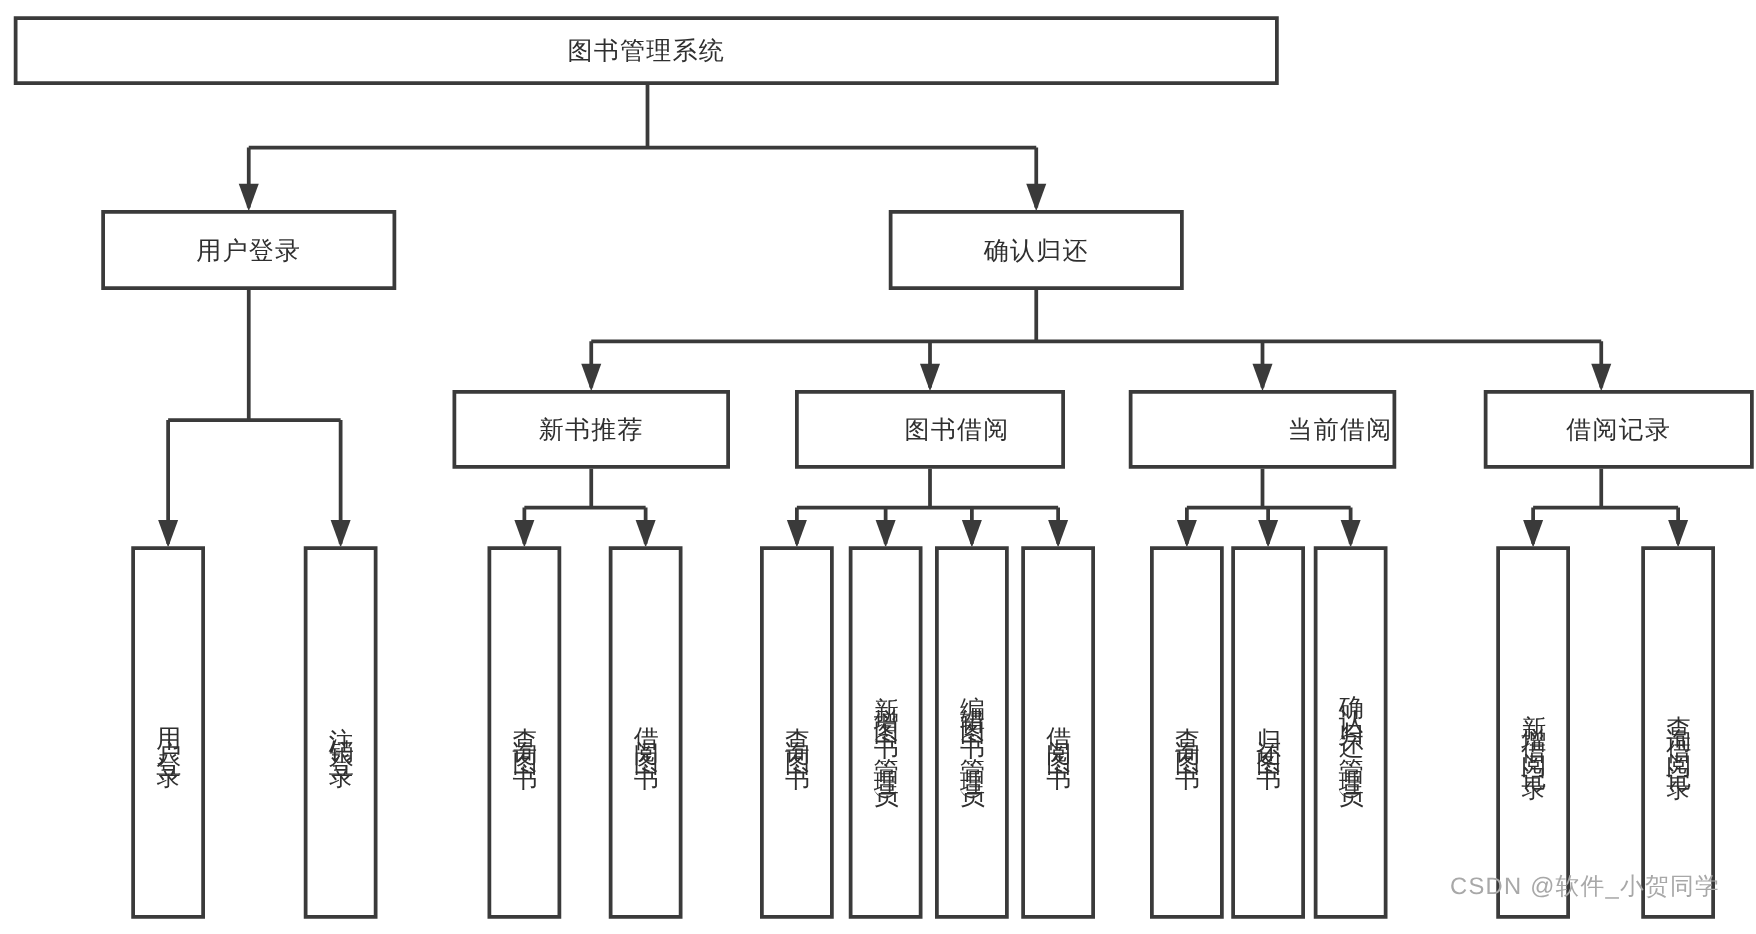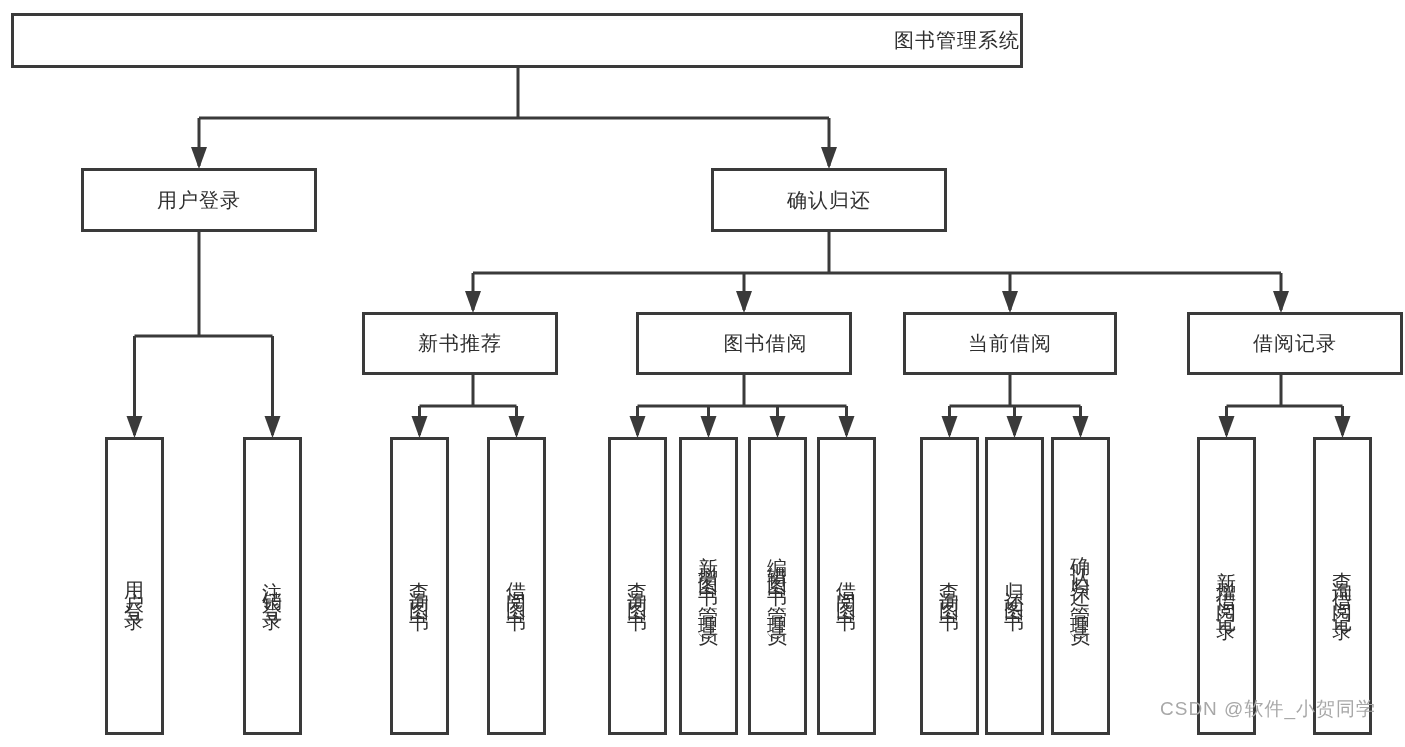--- a/index.html
+++ b/index.html
@@ -112,38 +112,38 @@
 
       <polygon points="941.5,416 957.5,416 949.5,438"></polygon>
       <polygon points="1006.5,416 1022.5,416 1014.5,438"></polygon>
       <polygon points="1072.5,416 1088.5,416 1080.5,438"></polygon>
 
       <polygon points="1218.5,416 1234.5,416 1226.5,438"></polygon>
       <polygon points="1334.5,416 1350.5,416 1342.5,438"></polygon>
     </g>
   </svg>
 
-  <div class="node" style="left:11px; top:13px; width:1012px; height:55px;justify-content:flex-end;">
+  <div class="node" style="left:11px; top:13px; width:1012px; height:55px;">
     <span>图书管理系统</span>
   </div>
 
   <div class="node" style="left:81px; top:168px; width:236px; height:64px;">
     <span>用户登录</span>
   </div>
   <div class="node" style="left:711px; top:168px; width:236px; height:64px;">
     <span>确认归还</span>
   </div>
 
-  <div class="node" style="left:362px; top:312px; width:196px; height:63px;">
+  <div class="node" style="left:362px; top:312px; width:222px; height:63px;">
     <span>新书推荐</span>
   </div>
   <div class="node" style="left:636px; top:312px; width:216px; height:63px;padding-left:43px;">
     <span>图书借阅</span>
   </div>
-  <div class="node" style="left:903px; top:312px; width:214px; height:63px;">
+  <div class="node" style="left:903px; top:312px; width:214px; height:63px;justify-content:flex-end;">
     <span>当前借阅</span>
   </div>
   <div class="node" style="left:1173px; top:312px; width:216px; height:63px;margin-left:14px;">
     <span>借阅记录</span>
   </div>
 
   <div class="leaf" style="left:105px;">
     <span class="vlabel">用户登录</span>
   </div>
   <div class="leaf" style="left:243px;">

